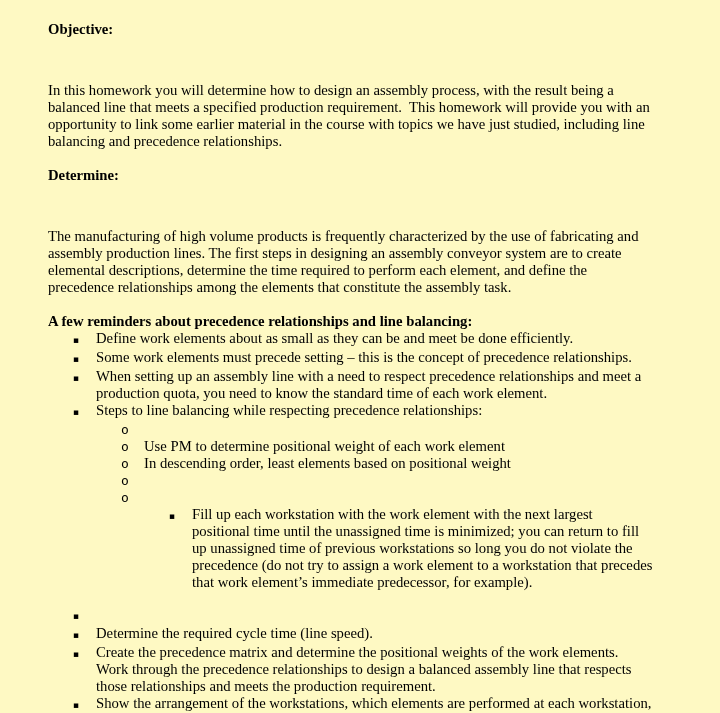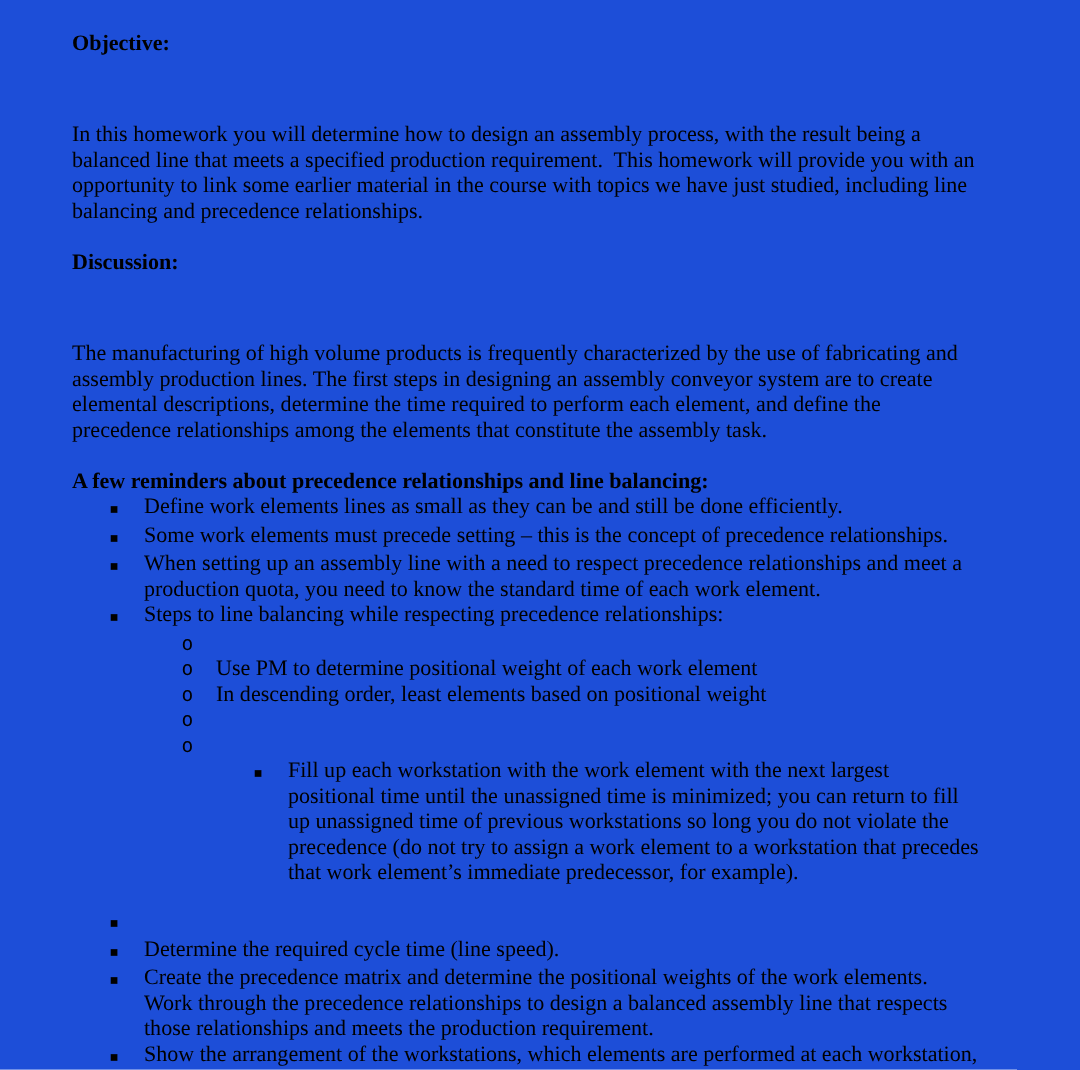--- a/index.html
+++ b/index.html
@@ -14,21 +14,21 @@
     font-family: "Liberation Serif", "DejaVu Serif", serif;
     font-size: 14.7px;
     line-height: 17px;
     color: #000000;
   }
   .page {
     box-sizing: border-box;
     width: 720px;
     height: 713px;
     padding: 21px 24px 0 48px;
-    background: #1d4ed8;
+    background: #fef9c3;
   }
   .heading {
     font-weight: bold;
     white-space: pre-wrap;
   }
   .para {
     white-space: pre-wrap;
     margin-top: 44px;
   }
   .spacer {
@@ -68,33 +68,33 @@
 <div class="page">
 
   <div class="heading">Objective:</div>
   <div class="para">In this homework you will determine how to design an assembly process, with the result being a
 balanced line that meets a specified production requirement.  This homework will provide you with an
 opportunity to link some earlier material in the course with topics we have just studied, including line
 balancing and precedence relationships.</div>
 
   <div class="spacer"></div>
 
-  <div class="heading">Discussion:</div>
+  <div class="heading">Determine:</div>
   <div class="para">The manufacturing of high volume products is frequently characterized by the use of fabricating and
 assembly production lines. The first steps in designing an assembly conveyor system are to create
 elemental descriptions, determine the time required to perform each element, and define the
 precedence relationships among the elements that constitute the assembly task.</div>
 
   <div class="spacer"></div>
 
   <div class="heading">A few reminders about precedence relationships and line balancing:</div>
 
   <div class="li l1">
     <span class="marker sq">▪</span>
-    <span class="li-text">Define work elements lines as small as they can be and still be done efficiently.</span>
+    <span class="li-text">Define work elements about as small as they can be and meet be done efficiently.</span>
   </div>
   <div class="li l1">
     <span class="marker sq">▪</span>
     <span class="li-text">Some work elements must precede setting – this is the concept of precedence relationships.</span>
   </div>
   <div class="li l1">
     <span class="marker sq">▪</span>
     <span class="li-text">When setting up an assembly line with a need to respect precedence relationships and meet a
 production quota, you need to know the standard time of each work element.</span>
   </div>

